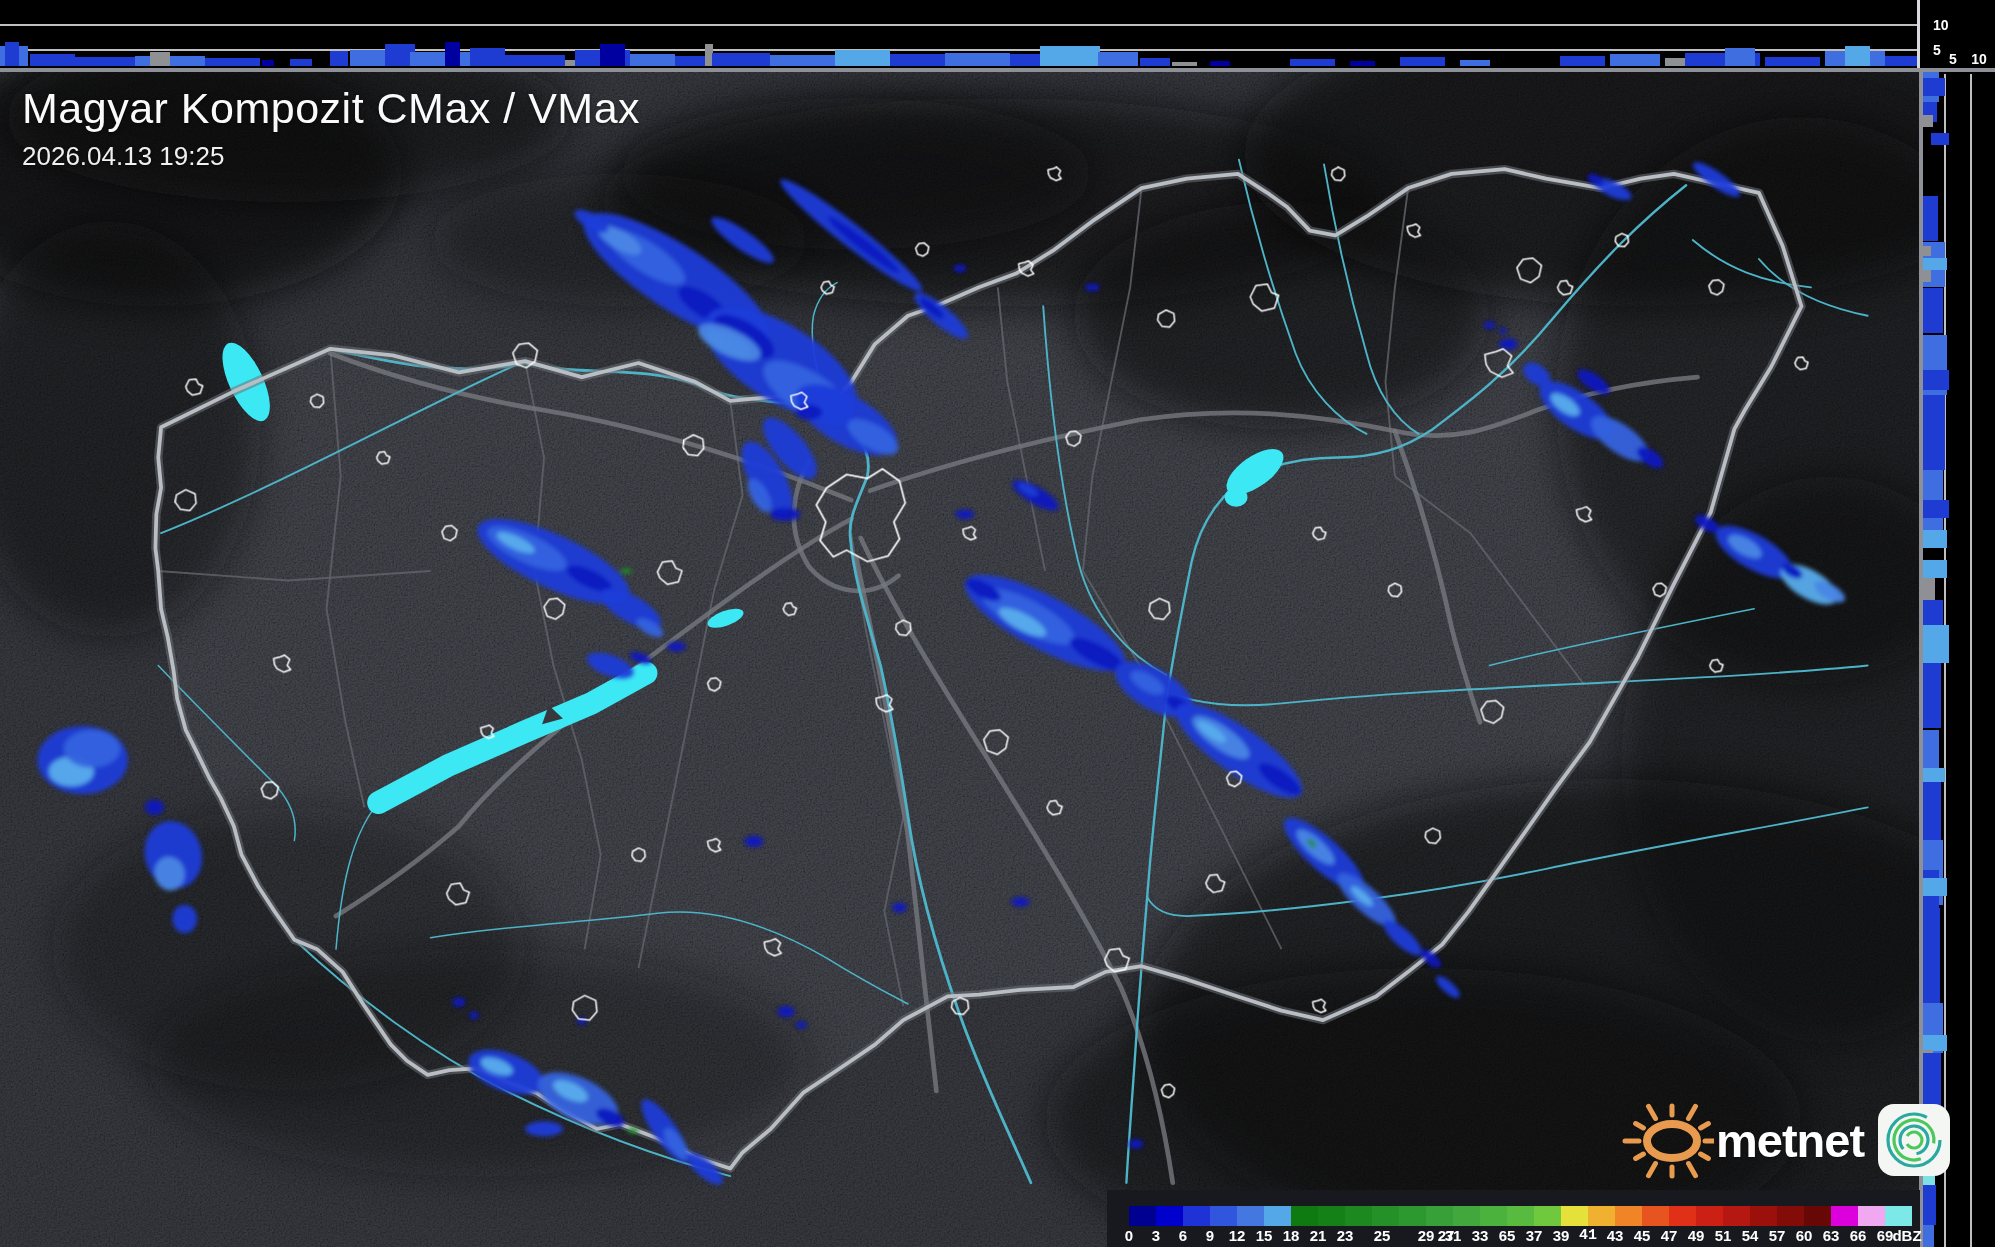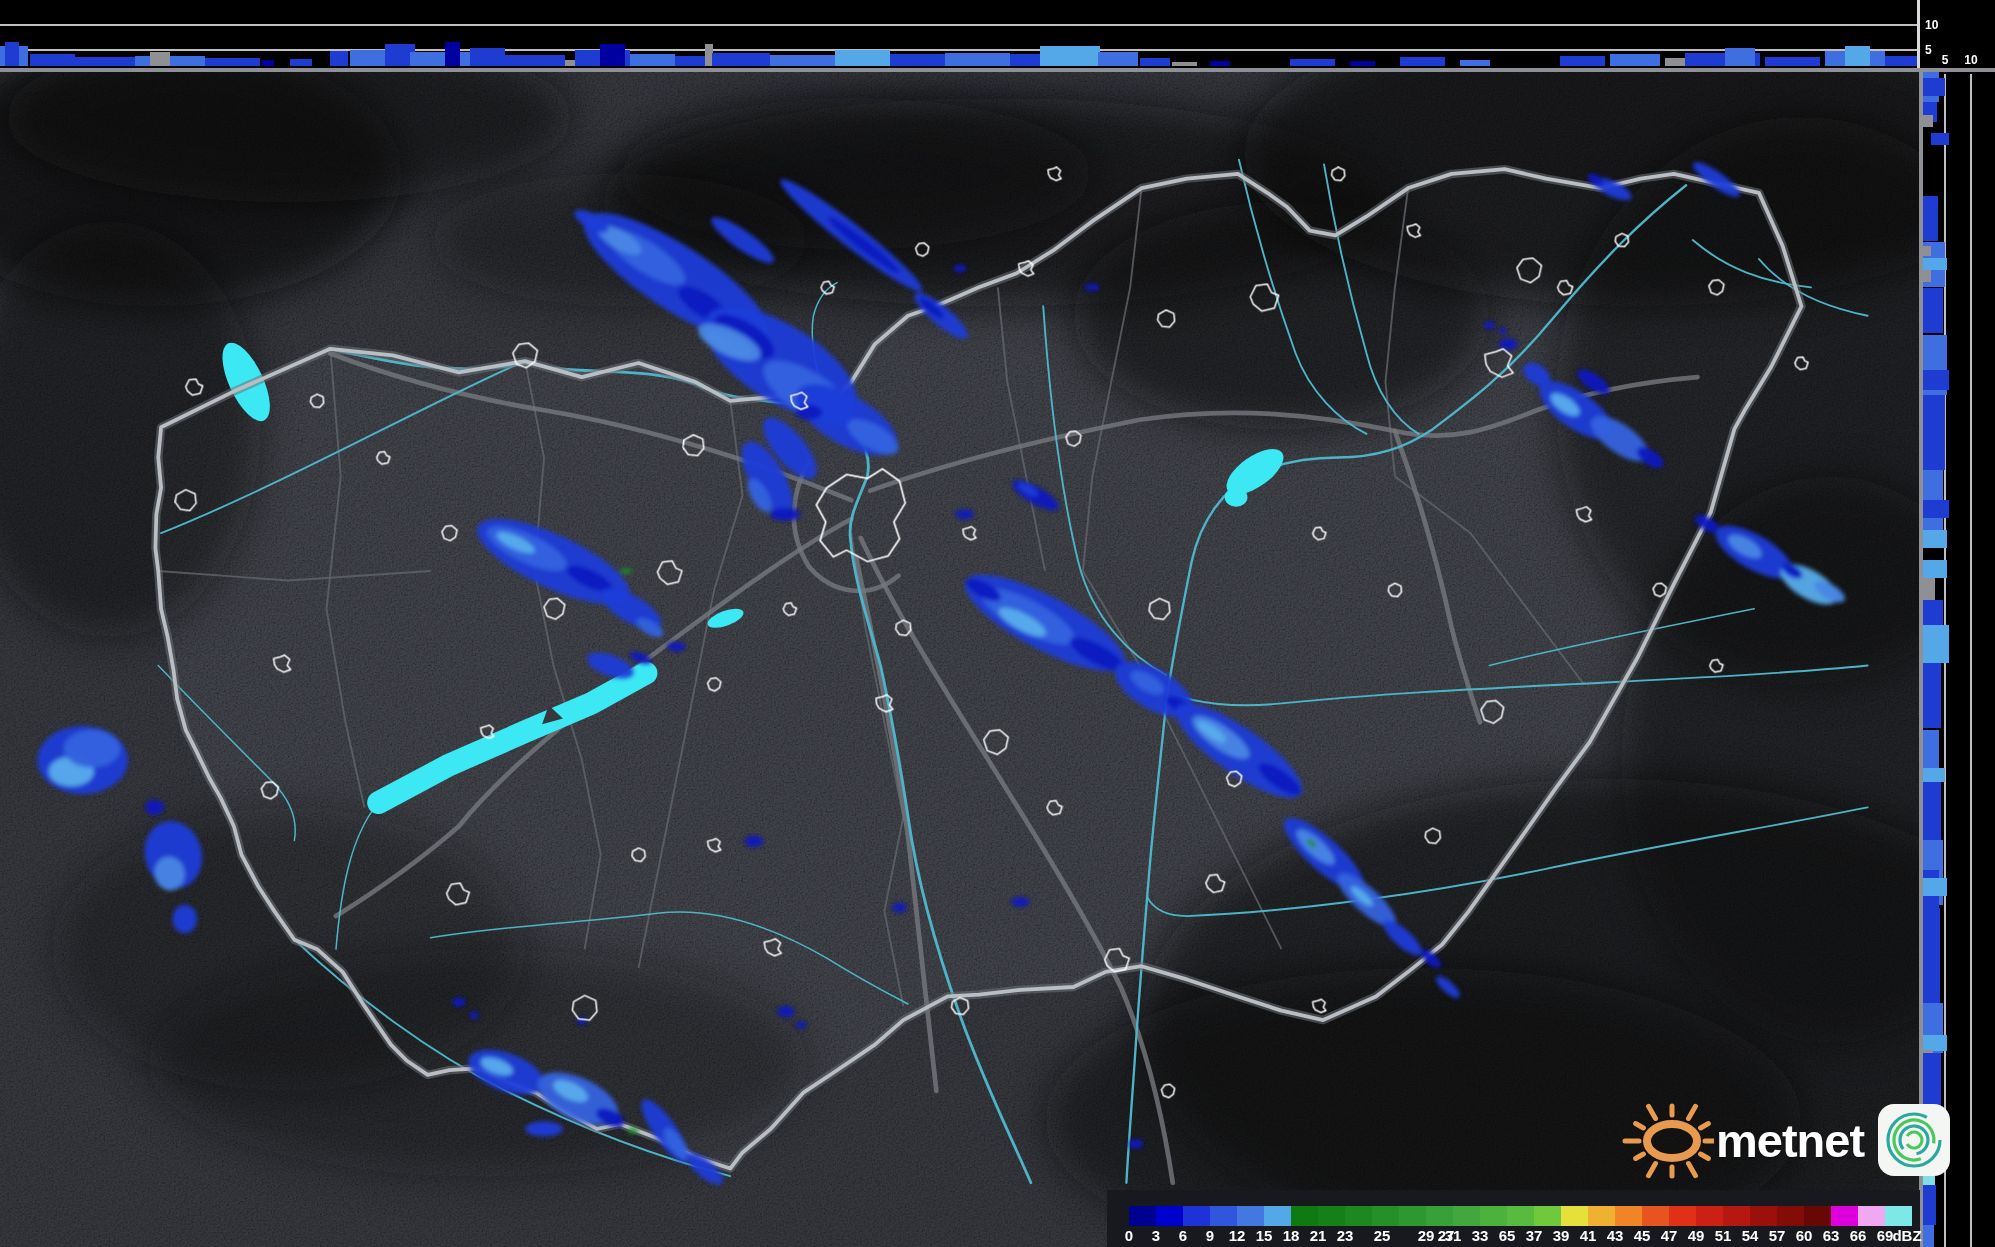--- a/index.html
+++ b/index.html
@@ -7,21 +7,21 @@
         font-family:"Liberation Sans",sans-serif;}
   
   #top-strip{position:absolute;left:0;top:0;width:1918px;height:68px;background:#000;}
   #corner{position:absolute;left:1920px;top:0;width:75px;height:68px;background:#000;}
   #right-strip{position:absolute;left:1920px;top:68px;width:75px;height:1179px;background:#000;}
   #map{position:absolute;left:0;top:68px;width:1920px;height:1179px;background:#36383e;overflow:hidden;}
   .hsep{position:absolute;left:0;top:68px;width:1995px;height:4px;background:#8d9096;z-index:30;}
   .vsep-top{position:absolute;left:1917px;top:0;width:3px;height:68px;background:#d8dade;z-index:31;}
   .vsep-right{position:absolute;left:1919px;top:68px;width:4px;height:1179px;background:#8d9096;z-index:31;}
   
-  .ax-label{position:absolute;color:#fff;font-size:12px;font-weight:bold;line-height:1;}
+  .ax-label{position:absolute;color:#fff;font-size:14px;font-weight:bold;line-height:1;margin-left:8px;}
   
   #title-block{position:absolute;left:22px;top:84px;z-index:40;color:#fff;}
   #main-title{font-size:43px;font-weight:400;letter-spacing:.5px;color:#fafafa;
               text-shadow:0 1px 3px rgba(0,0,0,.6);}
   #timestamp{font-size:26px;font-weight:400;margin-top:8px;color:#f0f0f0;
              text-shadow:0 1px 3px rgba(0,0,0,.6);}
   
   #colorbar{position:absolute;left:1107px;top:1190px;width:813px;height:57px;background:#17191e;z-index:45;}
   #cb-cells{position:absolute;left:22px;top:16px;height:20px;}
   .cb-cell{position:absolute;top:0;height:20px;}
@@ -379,20 +379,24 @@
         <polygon points="1752,298.4 1756,292.8 1762.4,292 1768,296.8 1766.4,304 1760.8,308 1754.4,305.6" fill="none" stroke="#ffffff" stroke-width="1.6" stroke-linejoin="round"></polygon>
         <polygon points="1843,380 1845.8,374.4 1851.4,373.7 1853.5,377.9 1857,379.3 1854.9,385.6 1848.6,387 1844.4,383.5" fill="none" stroke="#ffffff" stroke-width="1.6" stroke-linejoin="round"></polygon>
         <path d="M819,512 L840,498 L862,502 L878,492 L896,505 L902,528 L890,548 L896,566 L884,584 L862,590 L840,578 L826,585 L812,568 L818,548 L808,530 Z" fill="none" stroke="#ffffff" stroke-width="1.8"></path>
       </svg>
   </div>
 
   <div class="hsep"></div>
   <div class="vsep-top"></div>
   <div class="vsep-right"></div>
 
+  <div id="title-block">
+    <div id="main-title">Magyar Kompozit CMax / VMax</div>
+    <div id="timestamp">2026.04.13 19:25</div>
+  </div>
 
   <div id="colorbar">
     <div id="cb-cells">
         <div class="cb-cell" style="left: 0px; width: 27px; background: rgb(0, 0, 144);"></div>
         <div class="cb-cell" style="left: 27px; width: 27px; background: rgb(0, 0, 204);"></div>
         <div class="cb-cell" style="left: 54px; width: 27px; background: rgb(30, 50, 216);"></div>
         <div class="cb-cell" style="left: 81px; width: 27px; background: rgb(48, 86, 222);"></div>
         <div class="cb-cell" style="left: 108px; width: 27px; background: rgb(68, 120, 224);"></div>
         <div class="cb-cell" style="left: 135px; width: 27px; background: rgb(84, 168, 232);"></div>
         <div class="cb-cell" style="left: 162px; width: 27px; background: rgb(14, 122, 16);"></div>
@@ -430,21 +434,21 @@
         <span class="cb-label" style="left: 211px; text-align: center;">21</span>
         <span class="cb-label" style="left: 238px;">23</span>
         <span class="cb-label" style="left: 275px;">25</span>
         <span class="cb-label" style="left: 292px; margin-left: 47px;">27</span>
         <span class="cb-label" style="left: 319px;">29</span>
         <span class="cb-label" style="left: 346px;">31</span>
         <span class="cb-label" style="left: 373px;">33</span>
         <span class="cb-label" style="left: 400px;">65</span>
         <span class="cb-label" style="left: 427px;">37</span>
         <span class="cb-label" style="left: 454px;">39</span>
-        <span class="cb-label" style="left: 481px;">41</span>
+        <span class="cb-label" style="left: 481px; font-family: Liberation Mono, monospace;">41</span>
         <span class="cb-label" style="left: 508px;">43</span>
         <span class="cb-label" style="left: 535px;">45</span>
         <span class="cb-label" style="left: 562px;">47</span>
         <span class="cb-label" style="left: 589px;">49</span>
         <span class="cb-label" style="left: 616px;">51</span>
         <span class="cb-label" style="left: 643px;">54</span>
         <span class="cb-label" style="left: 670px;">57</span>
         <span class="cb-label" style="left: 697px;">60</span>
         <span class="cb-label" style="left: 724px;">63</span>
         <span class="cb-label" style="left: 751px;">66</span>

